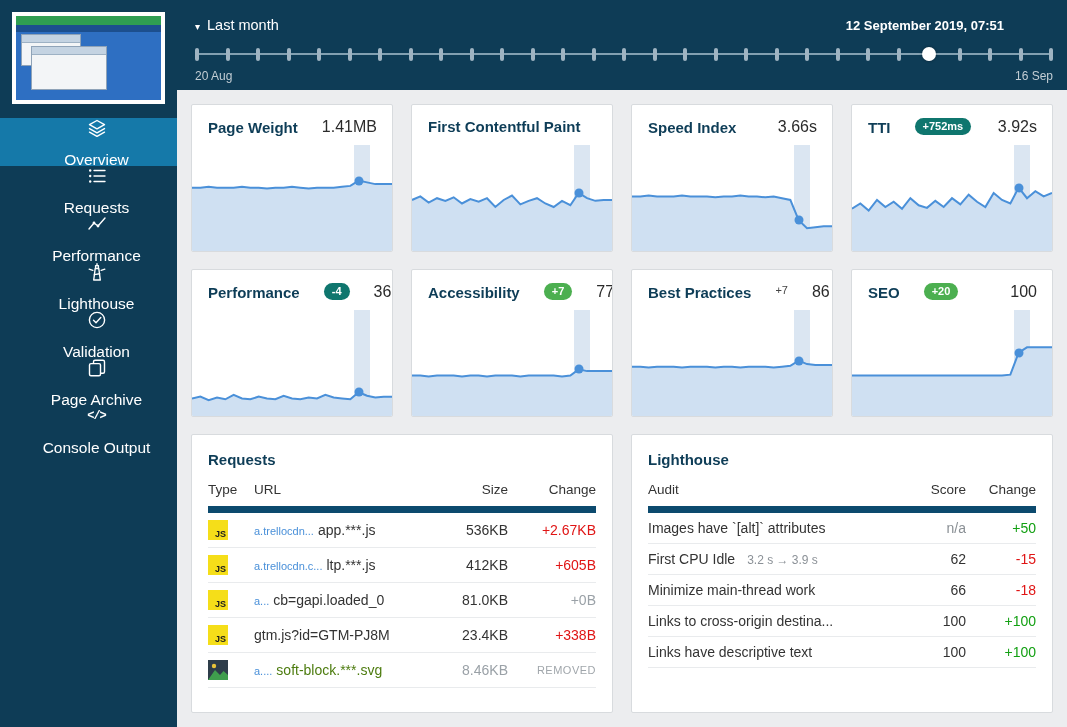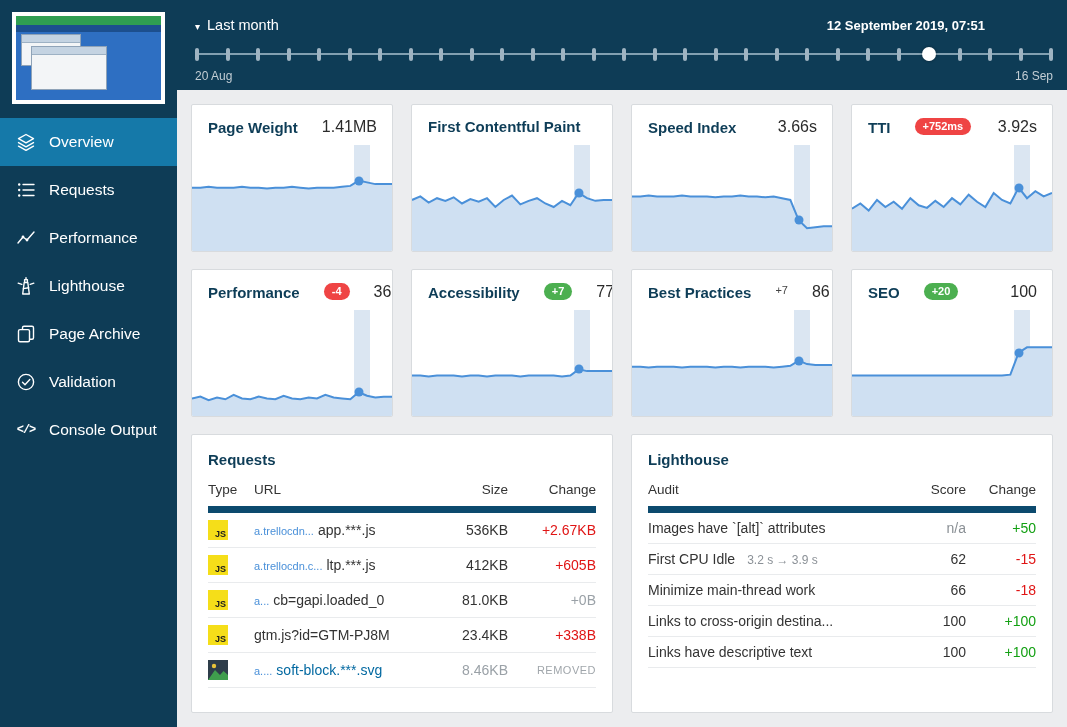--- a/index.html
+++ b/index.html
@@ -13,51 +13,51 @@
   .thumb { margin:12px; width:153px; height:92px; background:#fff; padding:4px; cursor:pointer; }
   .thumb-inner { position:relative; width:100%; height:100%; background:#2e6fc2; overflow:hidden; }
   .thumb-strip { position:absolute; top:0; left:0; right:0; height:9px; background:#2f9e52; }
   .thumb-strip2 { position:absolute; top:9px; left:0; right:0; height:7px; background:#1c4f8e; }
   .thumb-win { position:absolute; background:#f3f5f7; border:1px solid #8fa3b8; }
   .thumb-win::before { content:""; display:block; height:7px; background:#c4d3e2; border-bottom:1px solid #9db1c4; }
   .win1 { left:5px; top:18px; width:60px; height:32px; }
   .win2 { left:15px; top:30px; width:76px; height:44px; }
 
   .nav { margin-top:14px; }
-  .nav-item { display:flex; align-items:center; gap:13px; height:48px; padding:0 0 0 16px; cursor:pointer; font-size:15.5px; }
+  .nav-item { display:flex; align-items:center; gap:13px; height:48px; padding:0 0 0 16px; cursor:pointer; font-size:15.5px;flex-direction:column; }
   .nav-item.active { background:#1579a9; }
   .nav-icon { width:20px; height:20px; display:flex; align-items:center; justify-content:center; flex-shrink:0; }
   .nav-icon svg { width:20px; height:20px; stroke:#fff; fill:none; stroke-width:1.4; stroke-linecap:round; stroke-linejoin:round; }
   .code-glyph { font-family:"Liberation Mono", monospace; font-size:12px; font-weight:bold; color:#fff; letter-spacing:-1px; }
 
   
   .main { flex:1; display:flex; flex-direction:column; min-width:0; }
 
   
   .topbar { background:#0e3c56; height:90px; padding:12px 14px 0 18px; color:#fff; }
   .topbar-row1 { display:flex; align-items:center; justify-content:space-between; height:26px; }
   .range-dd { display:flex; align-items:center; gap:7px; font-size:14.5px; cursor:pointer; }
   .caret { font-size:10px; position:relative; top:1px; }
-  .date-label { font-size:13px; font-weight:bold; margin-right:68px; }
+  .date-label { font-size:13px; font-weight:bold; margin-right:49px; }
   .timeline { position:relative; height:22px; margin-top:5px; cursor:pointer; }
   .timeline-line { position:absolute; left:2px; right:2px; top:50%; height:2px; margin-top:-1px; background:rgba(170,194,208,.75); border-radius:1px; }
   .ticks { position:absolute; inset:0; display:flex; justify-content:space-between; align-items:center; }
   .tick { width:4px; height:13px; border-radius:2px; background:#9fb4c2; }
   .handle { position:absolute; top:50%; width:14px; height:14px; border-radius:50%; background:#fff; transform:translate(-50%,-50%); box-shadow:0 0 3px rgba(0,0,0,.4); cursor:grab; }
   .topbar-row2 { display:flex; justify-content:space-between; font-size:12px; color:#c2cdd4; margin-top:4px; }
 
   
   .content { flex:1; padding:14px; display:flex; flex-direction:column; gap:17px; min-height:0; }
   .cards-grid { display:grid; grid-template-columns:repeat(4,1fr); gap:17px 18px; }
   .card { position:relative; height:148px; background:#fff; border:1px solid #d8dbde; border-radius:2px; overflow:hidden; cursor:pointer; }
   .card-head { display:flex; align-items:center; gap:24px; padding:13px 15px 0 16px; position:relative; z-index:3; }
   .card-title { font-size:15px; font-weight:bold; color:#0e3d57; white-space:nowrap; }
   .card-value { margin-left:auto; font-size:16px; color:#2b2b2b; }
   .badge { font-size:11px; font-weight:bold; color:#fff; padding:2.5px 8px; border-radius:10px; position:relative; top:-1px; white-space:nowrap; }
-  .badge.red { background:#ef4444; }
+  .badge.red { background:#0f766e; }
   .badge.green { background:#4caf50; }
   .badge-plain { font-size:11px; color:#444; align-self:flex-start; margin-top:1px; }
 
   .spark { position:absolute; left:0; right:0; bottom:0; height:88px; }
   .spark svg { position:absolute; inset:0; width:100%; height:100%; display:block; }
   .sel-bar { position:absolute; top:-18px; bottom:0; width:16px; transform:translateX(-50%); background:#dbe6f2; }
   .spark-dot { position:absolute; width:9px; height:9px; border-radius:50%; background:#4a90d9; transform:translate(-50%,-50%); z-index:2; }
 
   
   .panels { flex:1; display:grid; grid-template-columns:1fr 1fr; gap:18px; min-height:0; }
@@ -73,21 +73,21 @@
   .col-size { width:76px; }
   .col-chg { width:88px; }
   .col-score { width:58px; }
   .col-chg2 { width:70px; }
 
   .js-badge { display:flex; align-items:flex-end; justify-content:flex-end; width:20px; height:20px; background:#f5de19; color:#1c1c1c; font-size:9px; font-weight:bold; padding:1px 2px; }
   .img-badge { display:block; width:20px; height:20px; }
   .url-cell { white-space:nowrap; overflow:hidden; max-width:210px; }
   .url-prefix { color:#4a90d9; font-size:11px; margin-right:4px; }
   .url-main { font-size:14px; color:#333; }
-  .url-main.muted { color:#0369a1; }
+  .url-main.muted { color:#4d7c0f; }
   .chg-red { color:#e01515; }
   .chg-green { color:#13a013; }
   .chg-gray { color:#9aa1a7; }
   .removed { font-size:11px; color:#a0a6ab; letter-spacing:.5px; }
   .score-na { color:#8a9095; }
   .audit-detail { font-size:12px; color:#8b9197; margin-left:12px; }
 </style>
 </head>
 <body>
 
@@ -145,34 +145,34 @@
               <line x1="5.8" y1="8.3" x2="2.2" y2="7.2"></line>
               <line x1="14.2" y1="8.3" x2="17.8" y2="7.2"></line>
               <line x1="7.4" y1="12.6" x2="12.7" y2="11.8"></line>
             </svg>
         </span>
         <span class="nav-label">Lighthouse</span>
       </div>
       <div class="nav-item">
         <span class="nav-icon">
           <svg viewBox="0 0 20 20">
+              <circle cx="10" cy="10" r="7.6"></circle>
+              <polyline points="6.5,10.3 9,12.8 13.8,7.5"></polyline>
+            </svg>
+        </span>
+        <span class="nav-label">Validation</span>
+      </div>
+      <div class="nav-item">
+        <span class="nav-icon">
+          <svg viewBox="0 0 20 20">
               <rect x="6.5" y="2.2" width="11" height="13" rx="1.5"></rect>
               <rect x="2.5" y="5.6" width="11" height="12.2" rx="1.5" style="fill:#0e3c56"></rect>
             </svg>
         </span>
         <span class="nav-label">Page Archive</span>
-      </div>
-      <div class="nav-item">
-        <span class="nav-icon">
-          <svg viewBox="0 0 20 20">
-              <circle cx="10" cy="10" r="7.6"></circle>
-              <polyline points="6.5,10.3 9,12.8 13.8,7.5"></polyline>
-            </svg>
-        </span>
-        <span class="nav-label">Validation</span>
       </div>
       <div class="nav-item">
         <span class="nav-icon">
           <span class="code-glyph">&lt;/&gt;</span>
         </span>
         <span class="nav-label">Console Output</span>
       </div>
     </nav>
   </aside>
 

